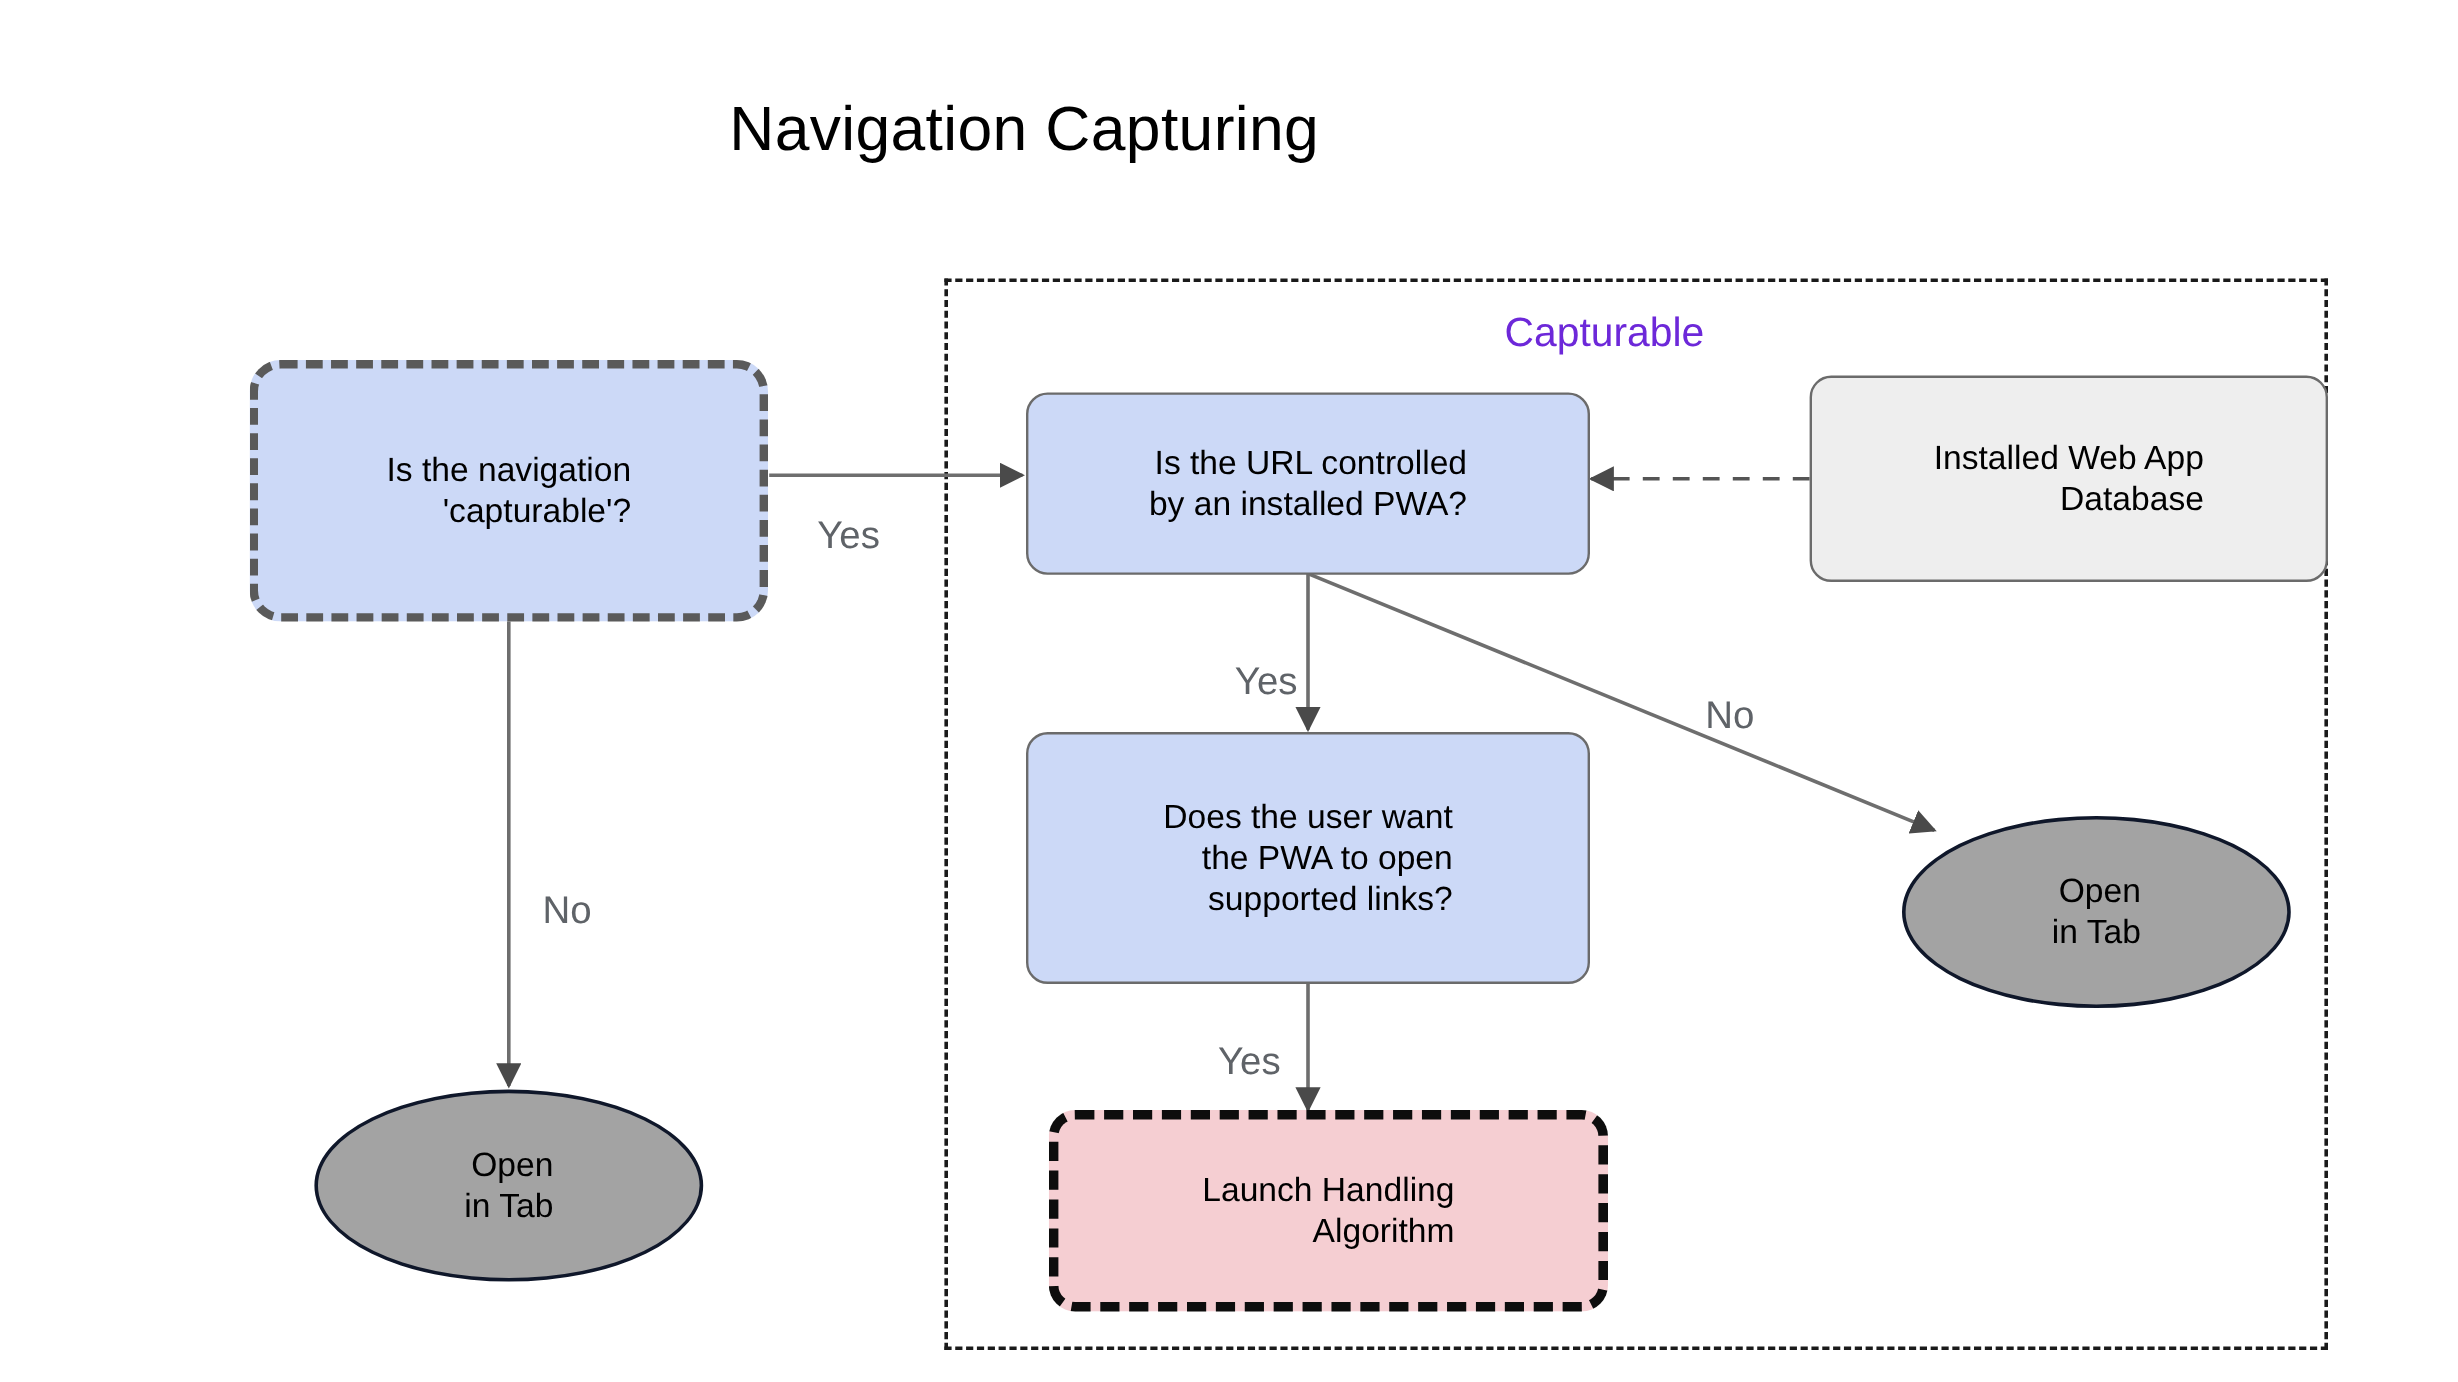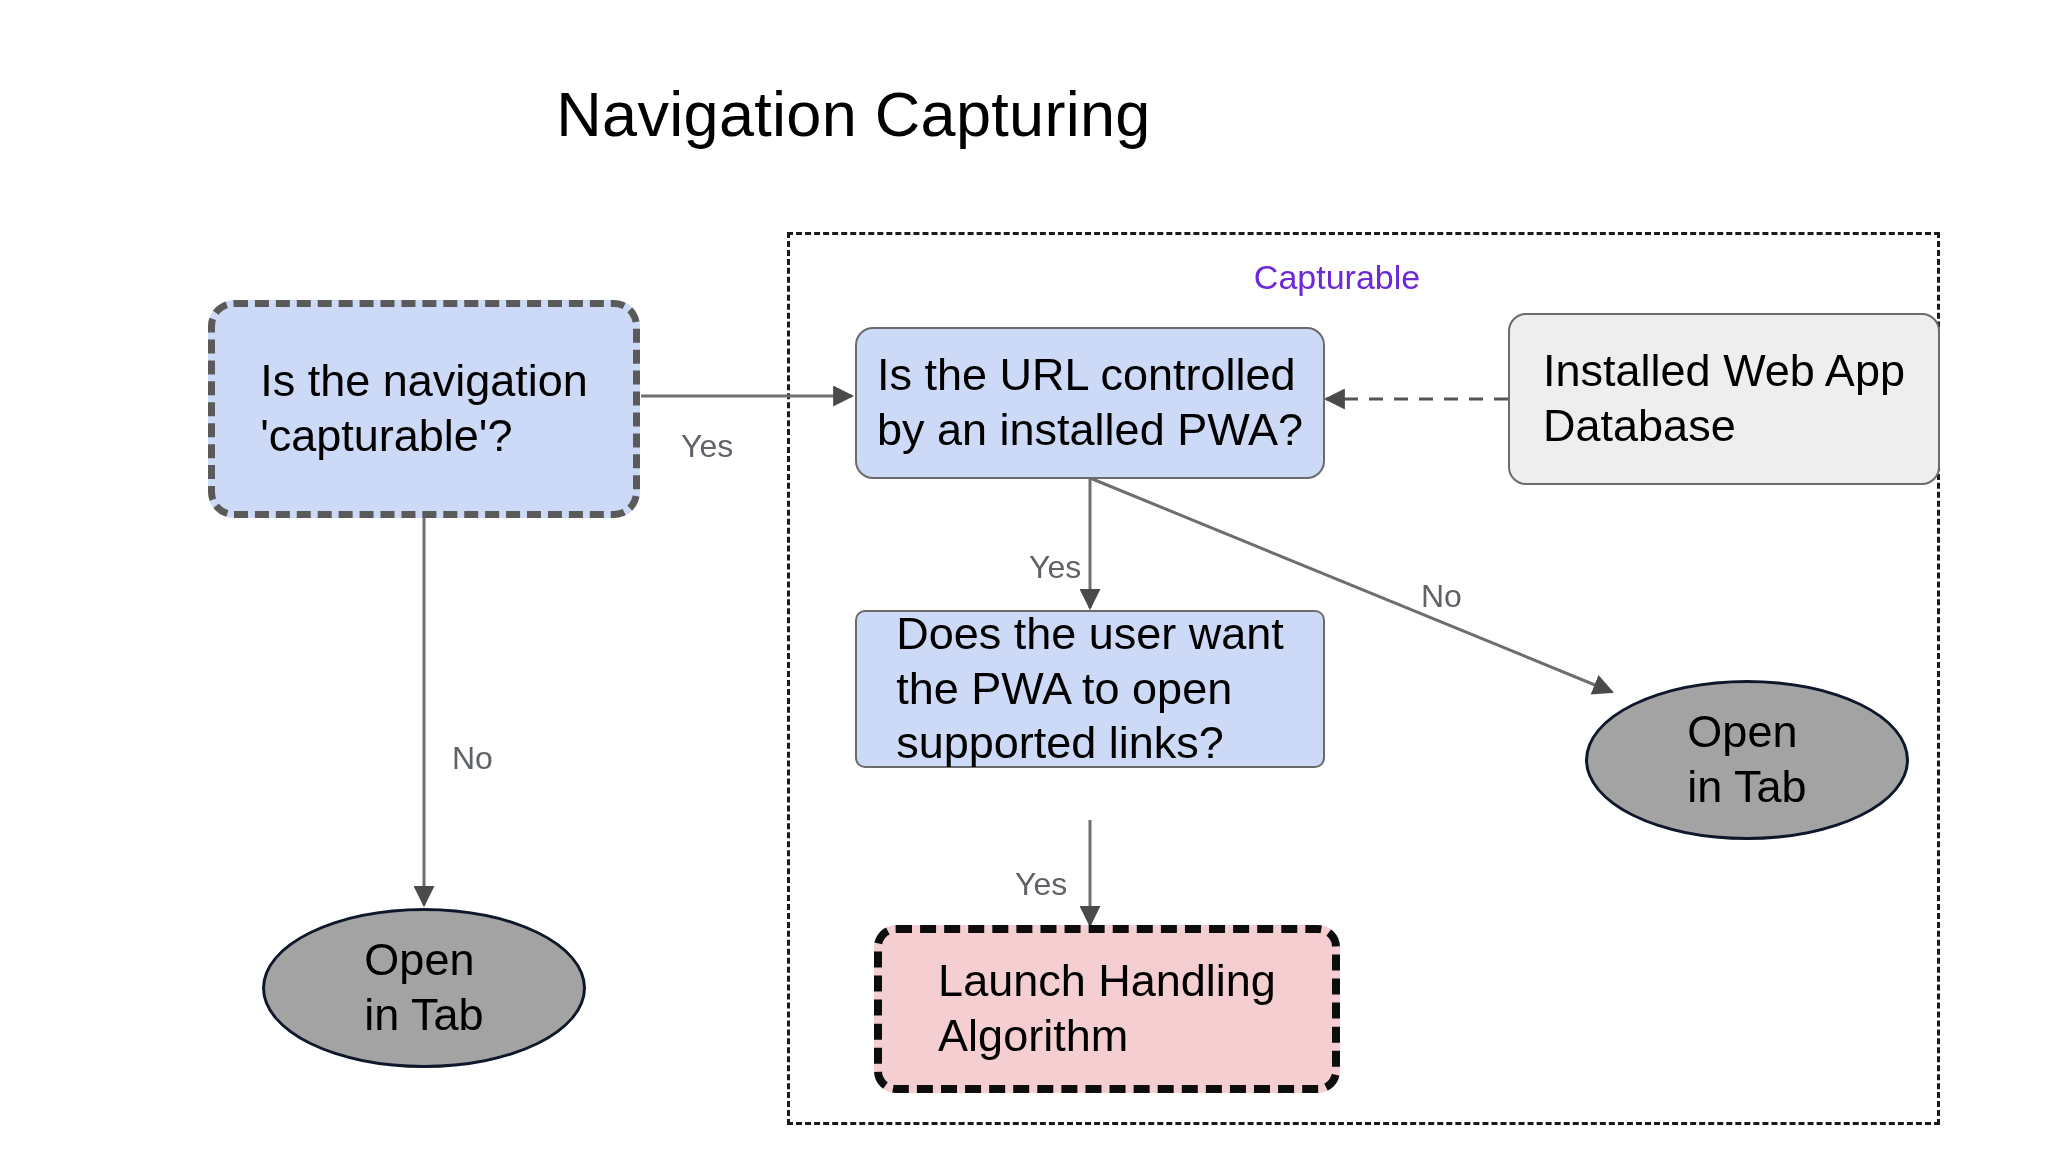--- a/index.html
+++ b/index.html
@@ -24,21 +24,21 @@
     pointer-events: none;
   }
 
   
   .title {
     position: absolute;
     left: 0;
     top: 78px;
     width: 1707px;
     text-align: center;
-    font-size: 63px;
+    font-size: 52px;
     font-weight: 400;
     color: #000000;
     letter-spacing: 0.3px;
     white-space: nowrap;
   }
 
   
   .group-box {
     position: absolute;
     border: 3px dashed #1a1a1a;
@@ -53,23 +53,23 @@
     white-space: nowrap;
   }
 
   
   .node {
     position: absolute;
     box-sizing: border-box;
     display: flex;
     align-items: center;
     justify-content: center;
-    text-align: left;
+    text-align: right;
     color: #000000;
-    font-size: 45px;
+    font-size: 28px;
     line-height: 1.22;
     white-space: pre-line;
   }
   .node.rect {
     border-radius: 18px;
   }
   .node.blue {
     background: #ccd9f7;
     border: 2px solid #6b6b6b;
   }
@@ -148,21 +148,21 @@
 
   <div class="node rect blue dashed-strong" style="left:208px; top:300px; width:432px; height:218px;">Is the navigation
 'capturable'?</div>
 
   <div class="node rect blue" style="left:855px; top:327px; width:470px; height:152px;">Is the URL controlled
 by an installed PWA?</div>
 
   <div class="node rect gray" style="left:1508px; top:313px; width:432px; height:172px;">Installed Web App
 Database</div>
 
-  <div class="node rect blue" style="left:855px; top:610px; width:470px; height:158px;border-radius:10px;">Does the user want
+  <div class="node rect blue" style="left:855px; top:610px; width:470px; height:210px;">Does the user want
 the PWA to open
 supported links?</div>
 
   <div class="node rect pink dashed-strong" style="left:858px; top:925px; width:466px; height:168px;">Launch Handling
 Algorithm</div>
 
   <div class="node ellipse" style="left:262px; top:908px; width:324px; height:160px;">Open
 in Tab</div>
 
   <div class="node ellipse" style="left:1585px; top:680px; width:324px; height:160px;">Open

